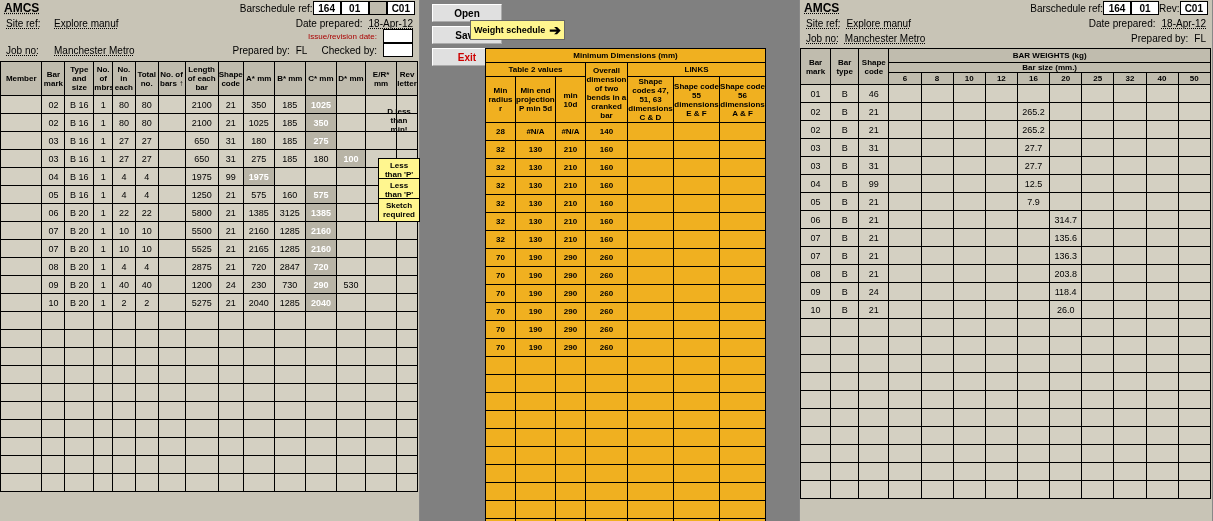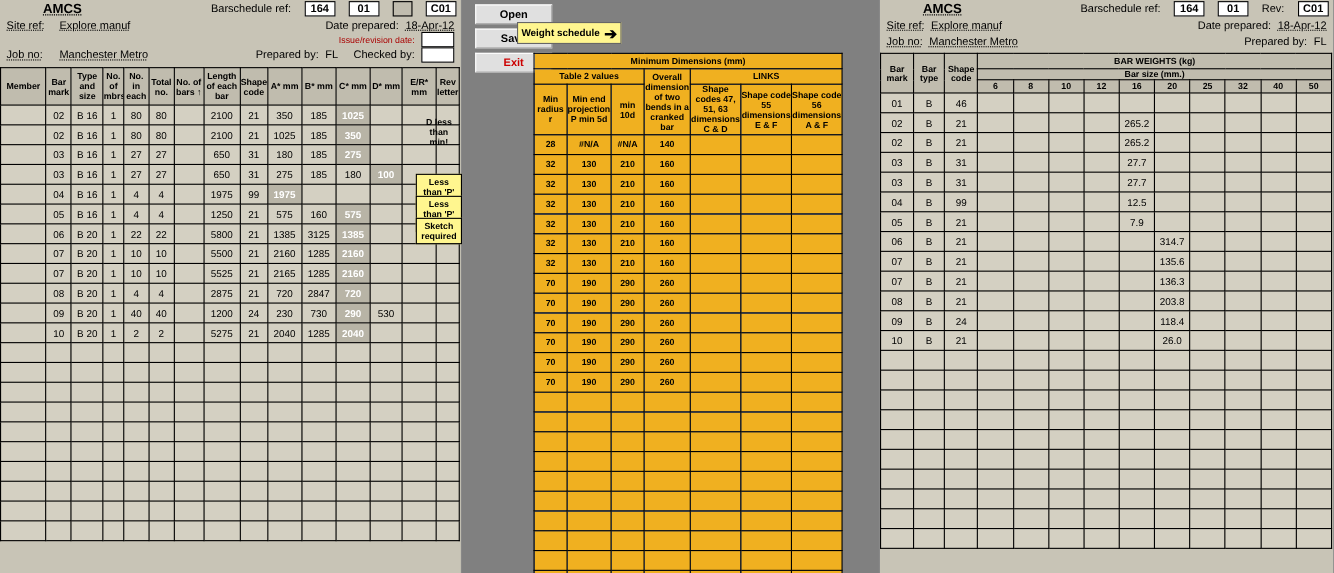--- a/index.html
+++ b/index.html
@@ -2,22 +2,22 @@
 <html><head>
 <meta charset="utf-8">
 <style>
   * { box-sizing:border-box; }
   body { margin:0; font:10px Arial,sans-serif; background:#808080; width:1213px; height:521px; overflow:hidden; position:relative; }
   .panel { position:absolute; background:#c8c4b6; border-right:1px solid #888; }
   .leftp { left:0; top:0; width:420px; height:521px; }
   .midp  { left:420px; top:0; width:380px; height:521px; background:#808080; }
   .rightp{ left:800px; top:0; width:413px; height:521px; }
   .hdr { display:flex; align-items:center; height:16px; padding:0 4px; }
-  .hdr .ttl { font:bold 12px Arial; text-decoration:underline dotted;margin-left:35px; }
-  .hdr .r { margin-left:auto; display:flex; gap:12px; align-items:center;padding-left:20px; }
+  .hdr .ttl { font:bold 12px Arial; text-decoration:underline dotted; }
+  .hdr .r { margin-left:auto; display:flex; gap:0; align-items:center;padding-left:20px; }
   .box { background:#fff; border:1px solid #000; min-width:28px; height:14px; display:inline-flex; align-items:center; justify-content:center; font:bold 10px Arial; padding:0 4px; }
   .info { display:flex; padding:2px 6px; gap:6px; align-items:center; font:10px Arial; }
   .info .lab { text-decoration:underline dotted; }
   table { border-collapse:collapse; table-layout:fixed; }
   th,td { border:1px solid #000; font:9px Arial; text-align:center; padding:0; overflow:hidden; }
   th { background:#c0bcae; font-weight:bold; height:34px; vertical-align:middle; font-size:8px; line-height:9px; }
   .leftp table td { height:18px; background:#d4d0c2; }
   .leftp table { width:418px; margin-top:2px; }
   .yellow table { }
   .yellow th { background:#f0b020; height:18px; font-size:8px; line-height:9px; }

